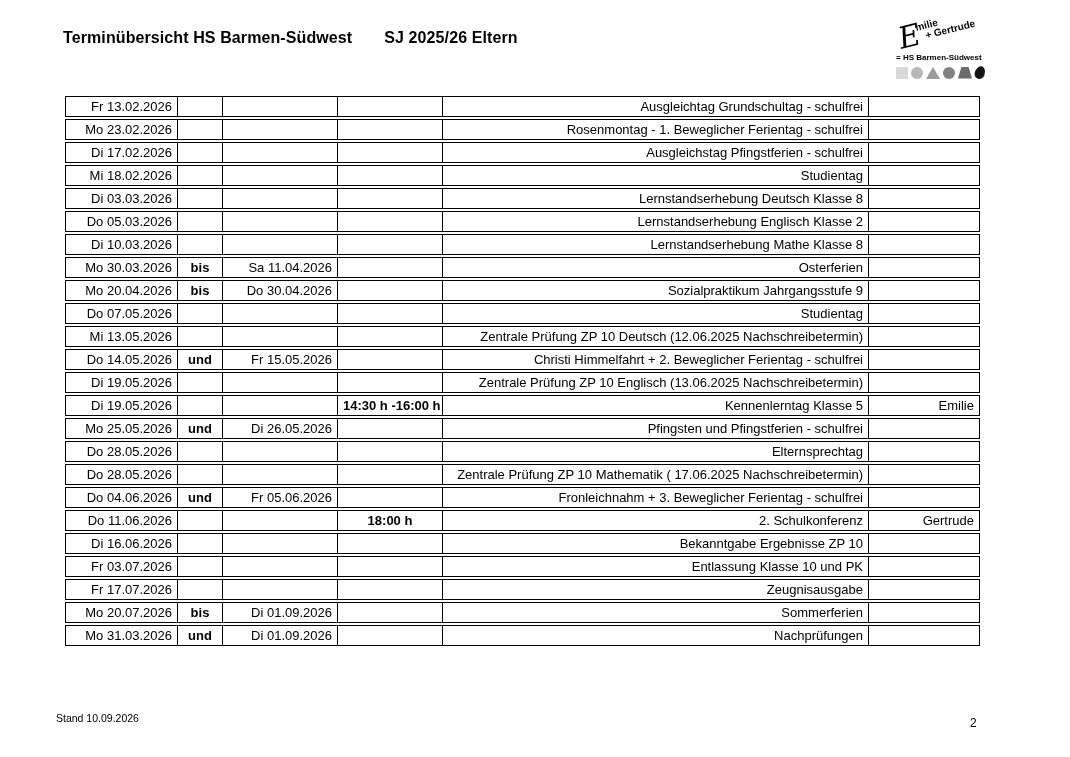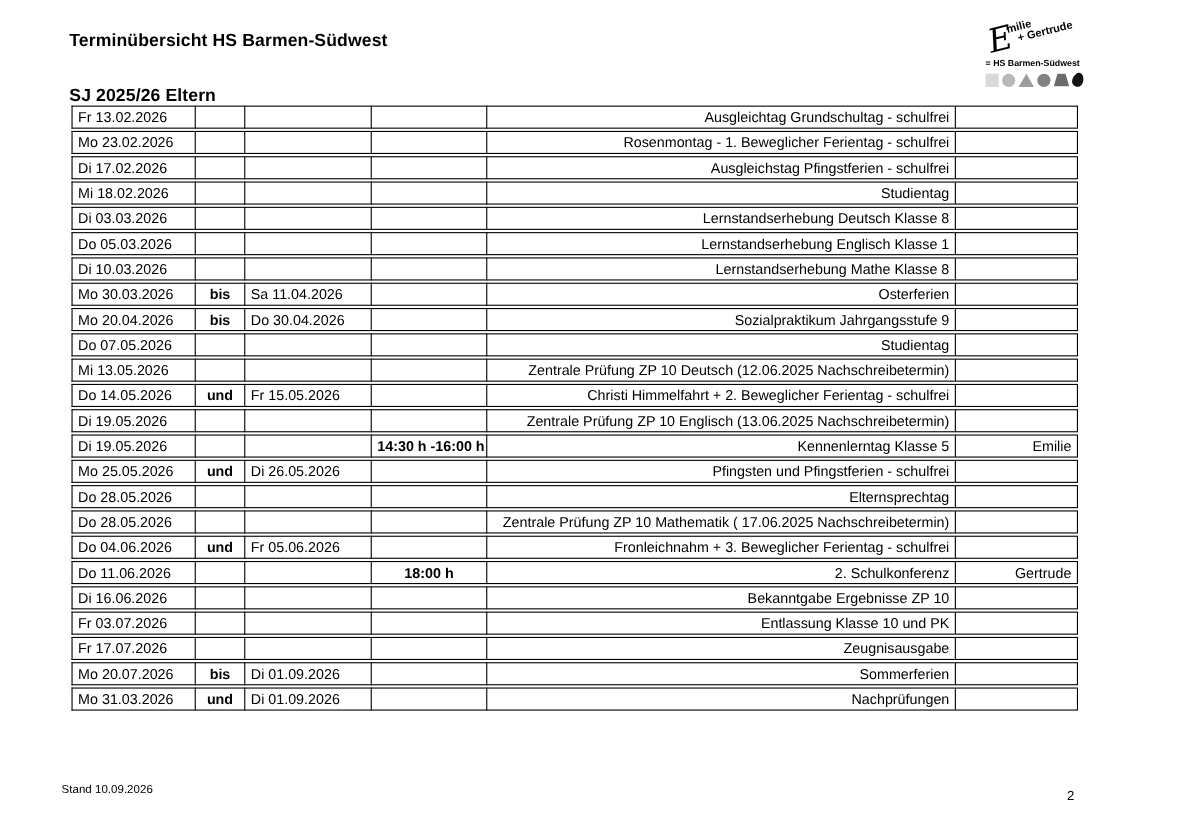--- a/index.html
+++ b/index.html
@@ -3,21 +3,21 @@
 <meta charset="utf-8">
 <style>
   html,body{margin:0;padding:0;background:#fff;}
   body{
     width:1070px;height:757px;position:relative;overflow:hidden;
     font-family:"Liberation Sans","DejaVu Sans",sans-serif;color:#000;
   }
   
   .title-row{
     position:absolute;left:63px;top:29px;display:flex;gap:32px;
-    font-weight:bold;font-size:16px;letter-spacing:.1px;flex-direction:column;
+    font-weight:bold;font-size:16px;letter-spacing:.1px;
   }
   
   .logo{position:absolute;left:896px;top:26px;width:104px;}
   .logo-script{display:flex;align-items:center;transform:rotate(-14deg);transform-origin:left bottom;margin-left:6px;}
   .logo-e{font-family:"DejaVu Serif",serif;font-style:italic;font-size:30px;line-height:26px;}
   .logo-names{font-weight:bold;font-size:10px;line-height:10px;margin-left:-3px;margin-top:-4px;}
   .logo-names .l2{display:block;margin-left:8px;}
   .logo-school{font-weight:bold;font-size:8px;margin-top:1px;white-space:nowrap;}
   .logo-shapes{margin-top:4px;display:flex;gap:3px;align-items:center;height:13px;}
   .shape{display:inline-block;}
@@ -31,21 +31,21 @@
   table.sched{
     border-collapse:separate;border-spacing:0 2px;table-layout:fixed;
     width:915px;font-size:13px;
   }
   table.sched td{
     border-top:1.5px solid #000;border-bottom:1.5px solid #000;border-left:1.5px solid #000;
     height:19px;padding:0 5px;overflow:hidden;white-space:nowrap;vertical-align:middle;
     line-height:19px;
   }
   table.sched td:last-child{border-right:1.5px solid #000;}
-  td.c-date1,td.c-date2{}
+  td.c-date1,td.c-date2{text-align:right;}
   td.c-conn,td.c-time{text-align:center;font-weight:bold;}
   td.c-event,td.c-who{text-align:right;}
   
   .stand{position:absolute;left:56px;top:712px;font-size:10.5px;}
   .pagenum{position:absolute;left:970px;top:716px;font-size:12px;}
 </style>
 </head>
 <body>
 
 <div class="title-row">
@@ -118,21 +118,21 @@
           <td class="c-date2"></td>
           <td class="c-time"></td>
           <td class="c-event">Lernstandserhebung  Deutsch Klasse 8</td>
           <td class="c-who"></td>
         </tr>
         <tr>
           <td class="c-date1">Do 05.03.2026</td>
           <td class="c-conn"></td>
           <td class="c-date2"></td>
           <td class="c-time"></td>
-          <td class="c-event">Lernstandserhebung  Englisch Klasse 1</td>
+          <td class="c-event">Lernstandserhebung  Englisch Klasse 2</td>
           <td class="c-who"></td>
         </tr>
         <tr>
           <td class="c-date1">Di 10.03.2026</td>
           <td class="c-conn"></td>
           <td class="c-date2"></td>
           <td class="c-time"></td>
           <td class="c-event">Lernstandserhebung  Mathe Klasse 8</td>
           <td class="c-who"></td>
         </tr>

